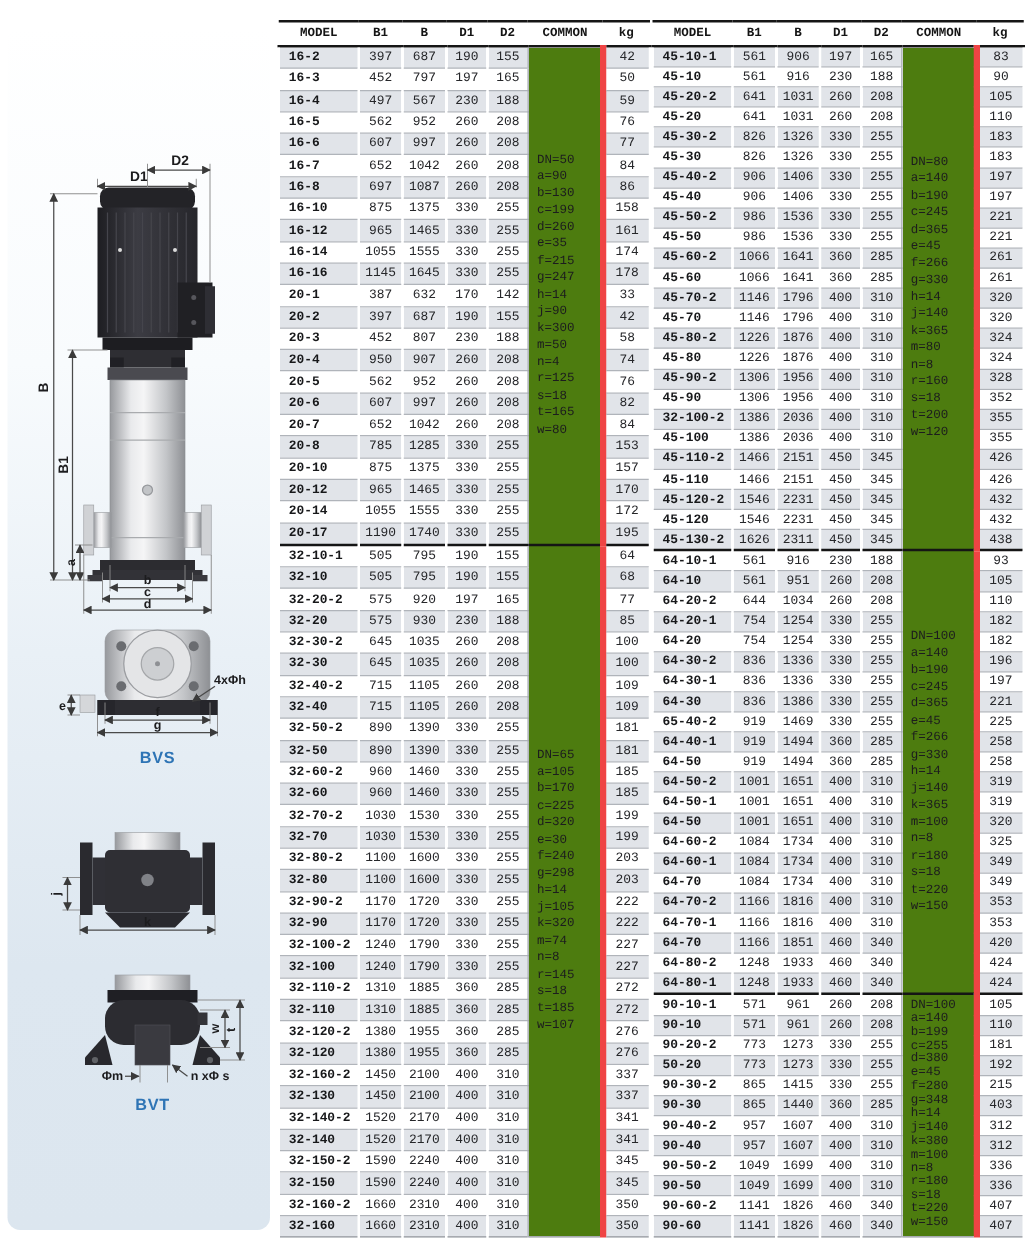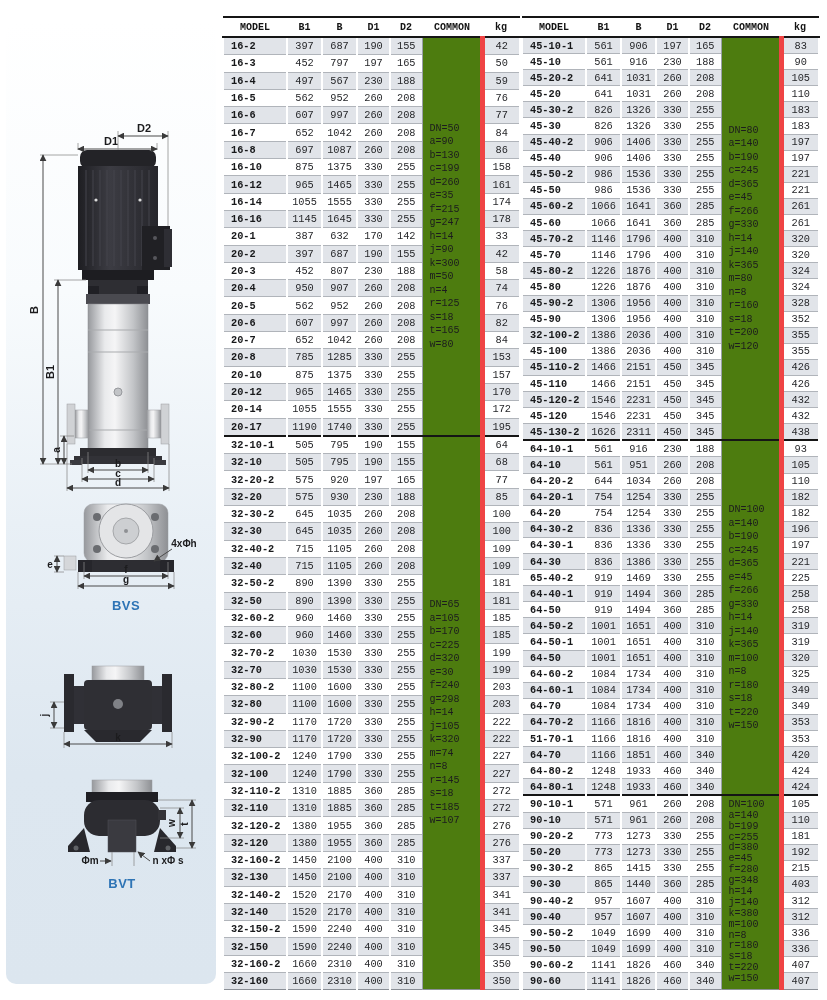--- a/index.html
+++ b/index.html
@@ -1116,21 +1116,21 @@
         </tr>
         <tr class="shade">
           <td class="model">64-70-2</td>
           <td class="num">1166</td>
           <td class="num">1816</td>
           <td class="num">400</td>
           <td class="num d2">310</td>
           <td class="num kg">353</td>
         </tr>
         <tr>
-          <td class="model">51-70-1</td>
+          <td class="model">64-70-1</td>
           <td class="num">1166</td>
           <td class="num">1816</td>
           <td class="num">400</td>
           <td class="num d2">310</td>
           <td class="num kg">353</td>
         </tr>
         <tr class="shade">
           <td class="model">64-70</td>
           <td class="num">1166</td>
           <td class="num">1851</td>

